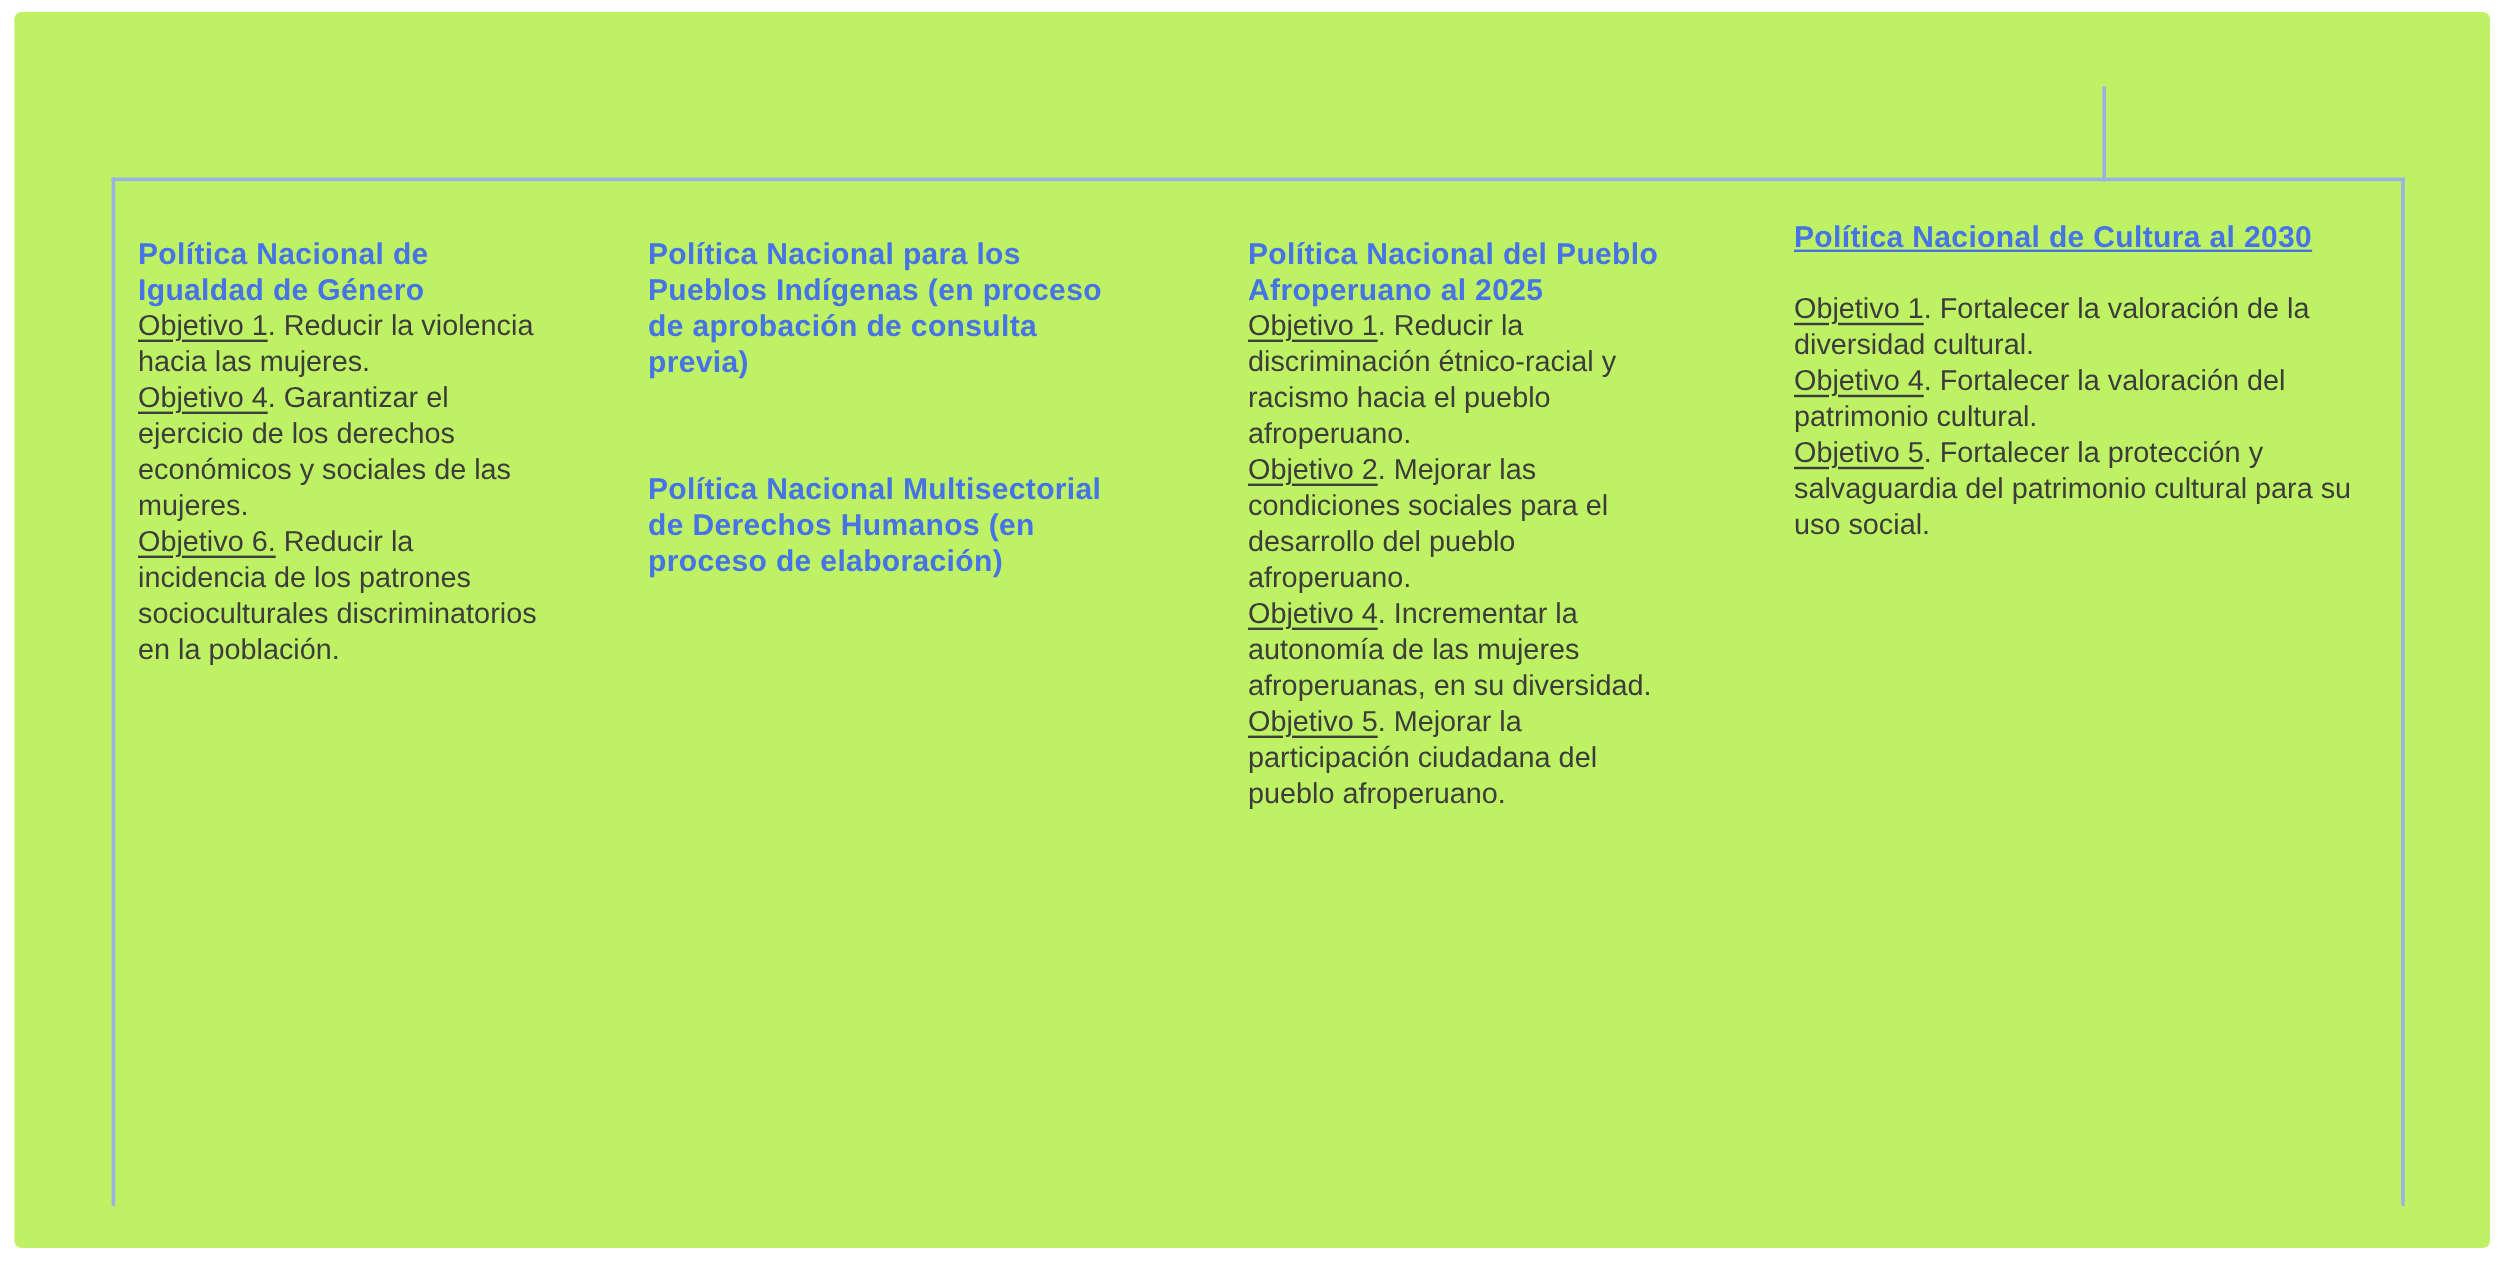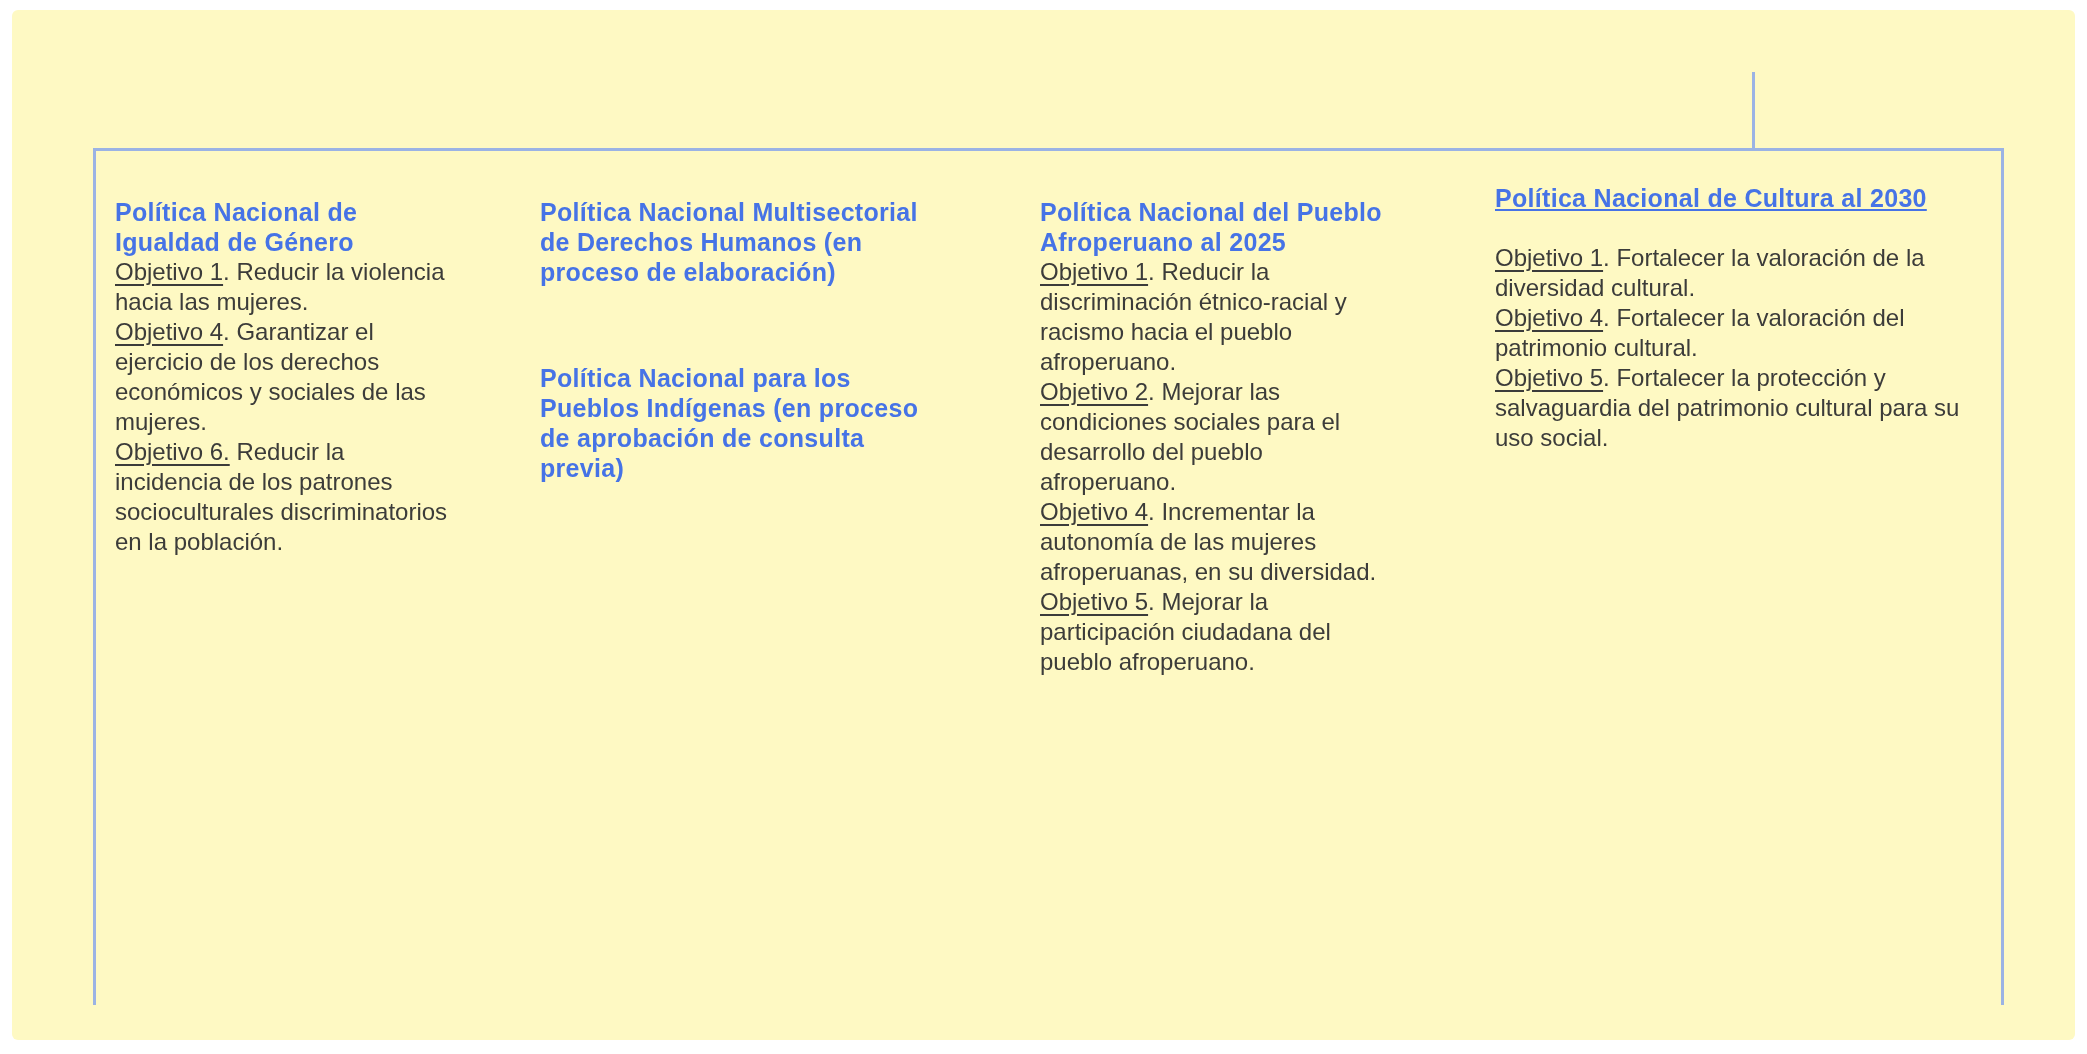--- a/index.html
+++ b/index.html
@@ -14,21 +14,21 @@
     height: 1054px;
     background: #ffffff;
     overflow: hidden;
   }
   .page {
     position: absolute;
     left: 12px;
     top: 10px;
     right: 12px;
     bottom: 14px;
-    background: #fef9c3;
+    background: #bef264;
     border-radius: 6px;
     padding-left: 40px;
   }
   .connector {
     position: absolute;
     left: 1740px;
     top: 62px;
     width: 3px;
     height: 79px;
     background: #9BB3E4;
@@ -93,22 +93,22 @@
     <div class="content-box">
 
       <div class="col col-1">
         <h3 class="policy-heading">Política Nacional de Igualdad de Género</h3>
         <p class="obj"><span class="obj-label">Objetivo 1</span><span>. </span><span>Reducir la violencia hacia las mujeres.</span></p>
         <p class="obj"><span class="obj-label">Objetivo 4</span><span>. </span><span>Garantizar el ejercicio de los derechos económicos y sociales de las mujeres.</span></p>
         <p class="obj"><span class="obj-label">Objetivo 6.</span><span> </span><span>Reducir la incidencia de los patrones socioculturales discriminatorios en la población.</span></p>
       </div>
 
       <div class="col col-2">
+        <h3 class="policy-heading">Política Nacional para los Pueblos Indígenas (en proceso de aprobación de consulta previa)</h3>
         <h3 class="policy-heading">Política Nacional Multisectorial de Derechos Humanos (en proceso de elaboración)</h3>
-        <h3 class="policy-heading">Política Nacional para los Pueblos Indígenas (en proceso de aprobación de consulta previa)</h3>
       </div>
 
       <div class="col col-3">
         <h3 class="policy-heading">Política Nacional del Pueblo Afroperuano al 2025</h3>
         <p class="obj"><span class="obj-label">Objetivo 1</span><span>. </span><span>Reducir la discriminación étnico-racial y racismo hacia el pueblo afroperuano.</span></p>
         <p class="obj"><span class="obj-label">Objetivo 2</span><span>. </span><span>Mejorar las condiciones sociales para el desarrollo del pueblo afroperuano.</span></p>
         <p class="obj"><span class="obj-label">Objetivo 4</span><span>. </span><span>Incrementar la autonomía de las mujeres afroperuanas, en su diversidad.</span></p>
         <p class="obj"><span class="obj-label">Objetivo 5</span><span>. </span><span>Mejorar la participación ciudadana del pueblo afroperuano.</span></p>
       </div>
 

